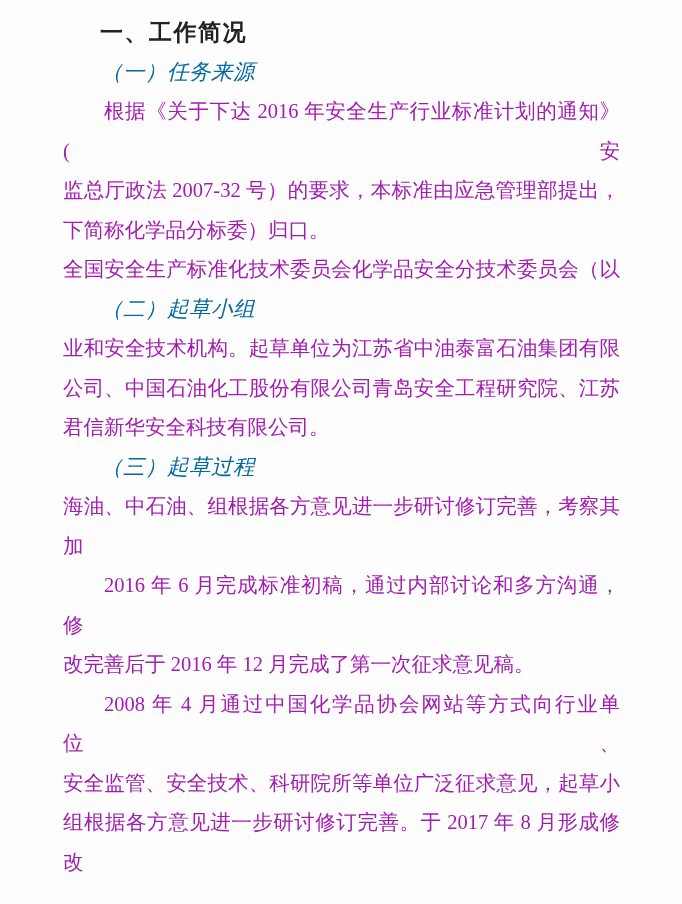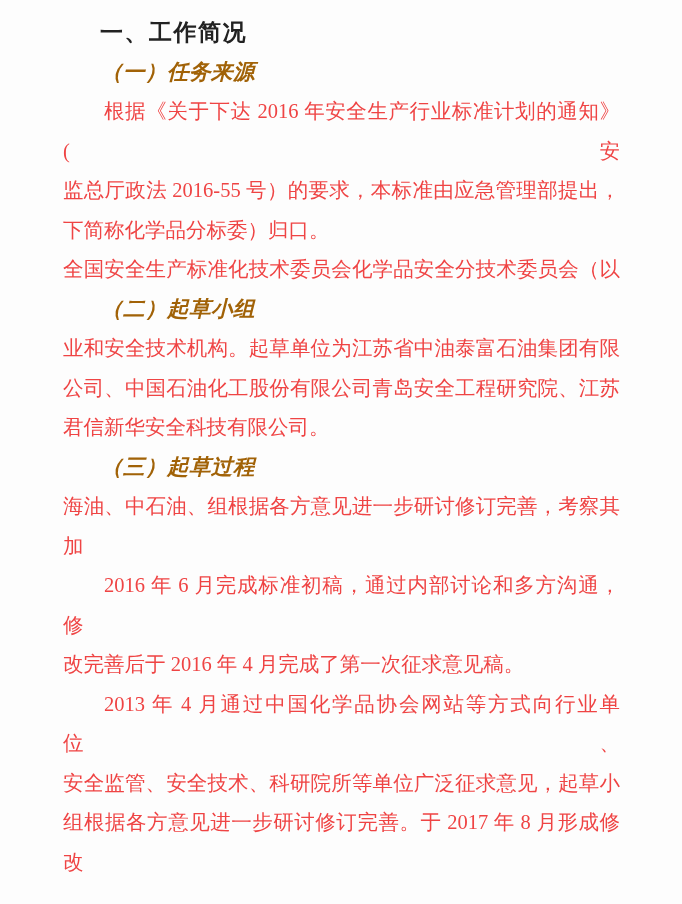--- a/index.html
+++ b/index.html
@@ -23,59 +23,59 @@
     font-family: "DejaVu Sans", "Liberation Sans", sans-serif;
     font-weight: 700;
     font-size: 23px;
     line-height: 39.5px;
     letter-spacing: 1.5px;
     margin-left: 37px;
     color: #222222;
     white-space: nowrap;
   }
   .h2 {
-    font-weight: 700;
+    font-weight: 400;
     font-style: italic;
     font-size: 21.5px;
     line-height: 39.5px;
     letter-spacing: 0.5px;
     margin-left: 38px;
-    color: #a16207;
+    color: #0369a1;
     white-space: nowrap;
   }
   .line {
     font-size: 20.5px;
     line-height: 39.5px;
     text-align: justify;
     text-justify: inter-character;
-    color: #ef4444;
+    color: #a21caf;
   }
   .line.justify {
     text-align-last: justify;
   }
   .line.indent {
     text-indent: 41px;
   }
 </style>
 </head>
 <body>
 
 <div class="page" style="background: rgb(253, 253, 253); color: rgb(47, 47, 47);">
   <div class="doc" id="doc">
       <div class="h1">一、工作简况</div>
       <div class="h2">（一）任务来源</div>
       <div class="line indent justify">根据《关于下达 2016 年安全生产行业标准计划的通知》(安</div>
-      <div class="line justify">监总厅政法 2016-55 号）的要求，本标准由应急管理部提出，</div>
+      <div class="line justify">监总厅政法 2007-32 号）的要求，本标准由应急管理部提出，</div>
       <div class="line">下简称化学品分标委）归口。</div>
       <div class="line justify">全国安全生产标准化技术委员会化学品安全分技术委员会（以</div>
       <div class="h2">（二）起草小组</div>
       <div class="line justify">业和安全技术机构。起草单位为江苏省中油泰富石油集团有限</div>
       <div class="line justify">公司、中国石油化工股份有限公司青岛安全工程研究院、江苏</div>
       <div class="line">君信新华安全科技有限公司。</div>
       <div class="h2">（三）起草过程</div>
       <div class="line justify">海油、中石油、组根据各方意见进一步研讨修订完善，考察其加</div>
       <div class="line indent justify">2016 年 6 月完成标准初稿，通过内部讨论和多方沟通，修</div>
-      <div class="line">改完善后于 2016 年 4 月完成了第一次征求意见稿。</div>
-      <div class="line indent justify">2013 年 4 月通过中国化学品协会网站等方式向行业单位、</div>
+      <div class="line">改完善后于 2016 年 12 月完成了第一次征求意见稿。</div>
+      <div class="line indent justify">2008 年 4 月通过中国化学品协会网站等方式向行业单位、</div>
       <div class="line justify">安全监管、安全技术、科研院所等单位广泛征求意见，起草小</div>
       <div class="line justify">组根据各方意见进一步研讨修订完善。于 2017 年 8 月形成修改</div>
     </div>
 </div>
 
 </body></html>

